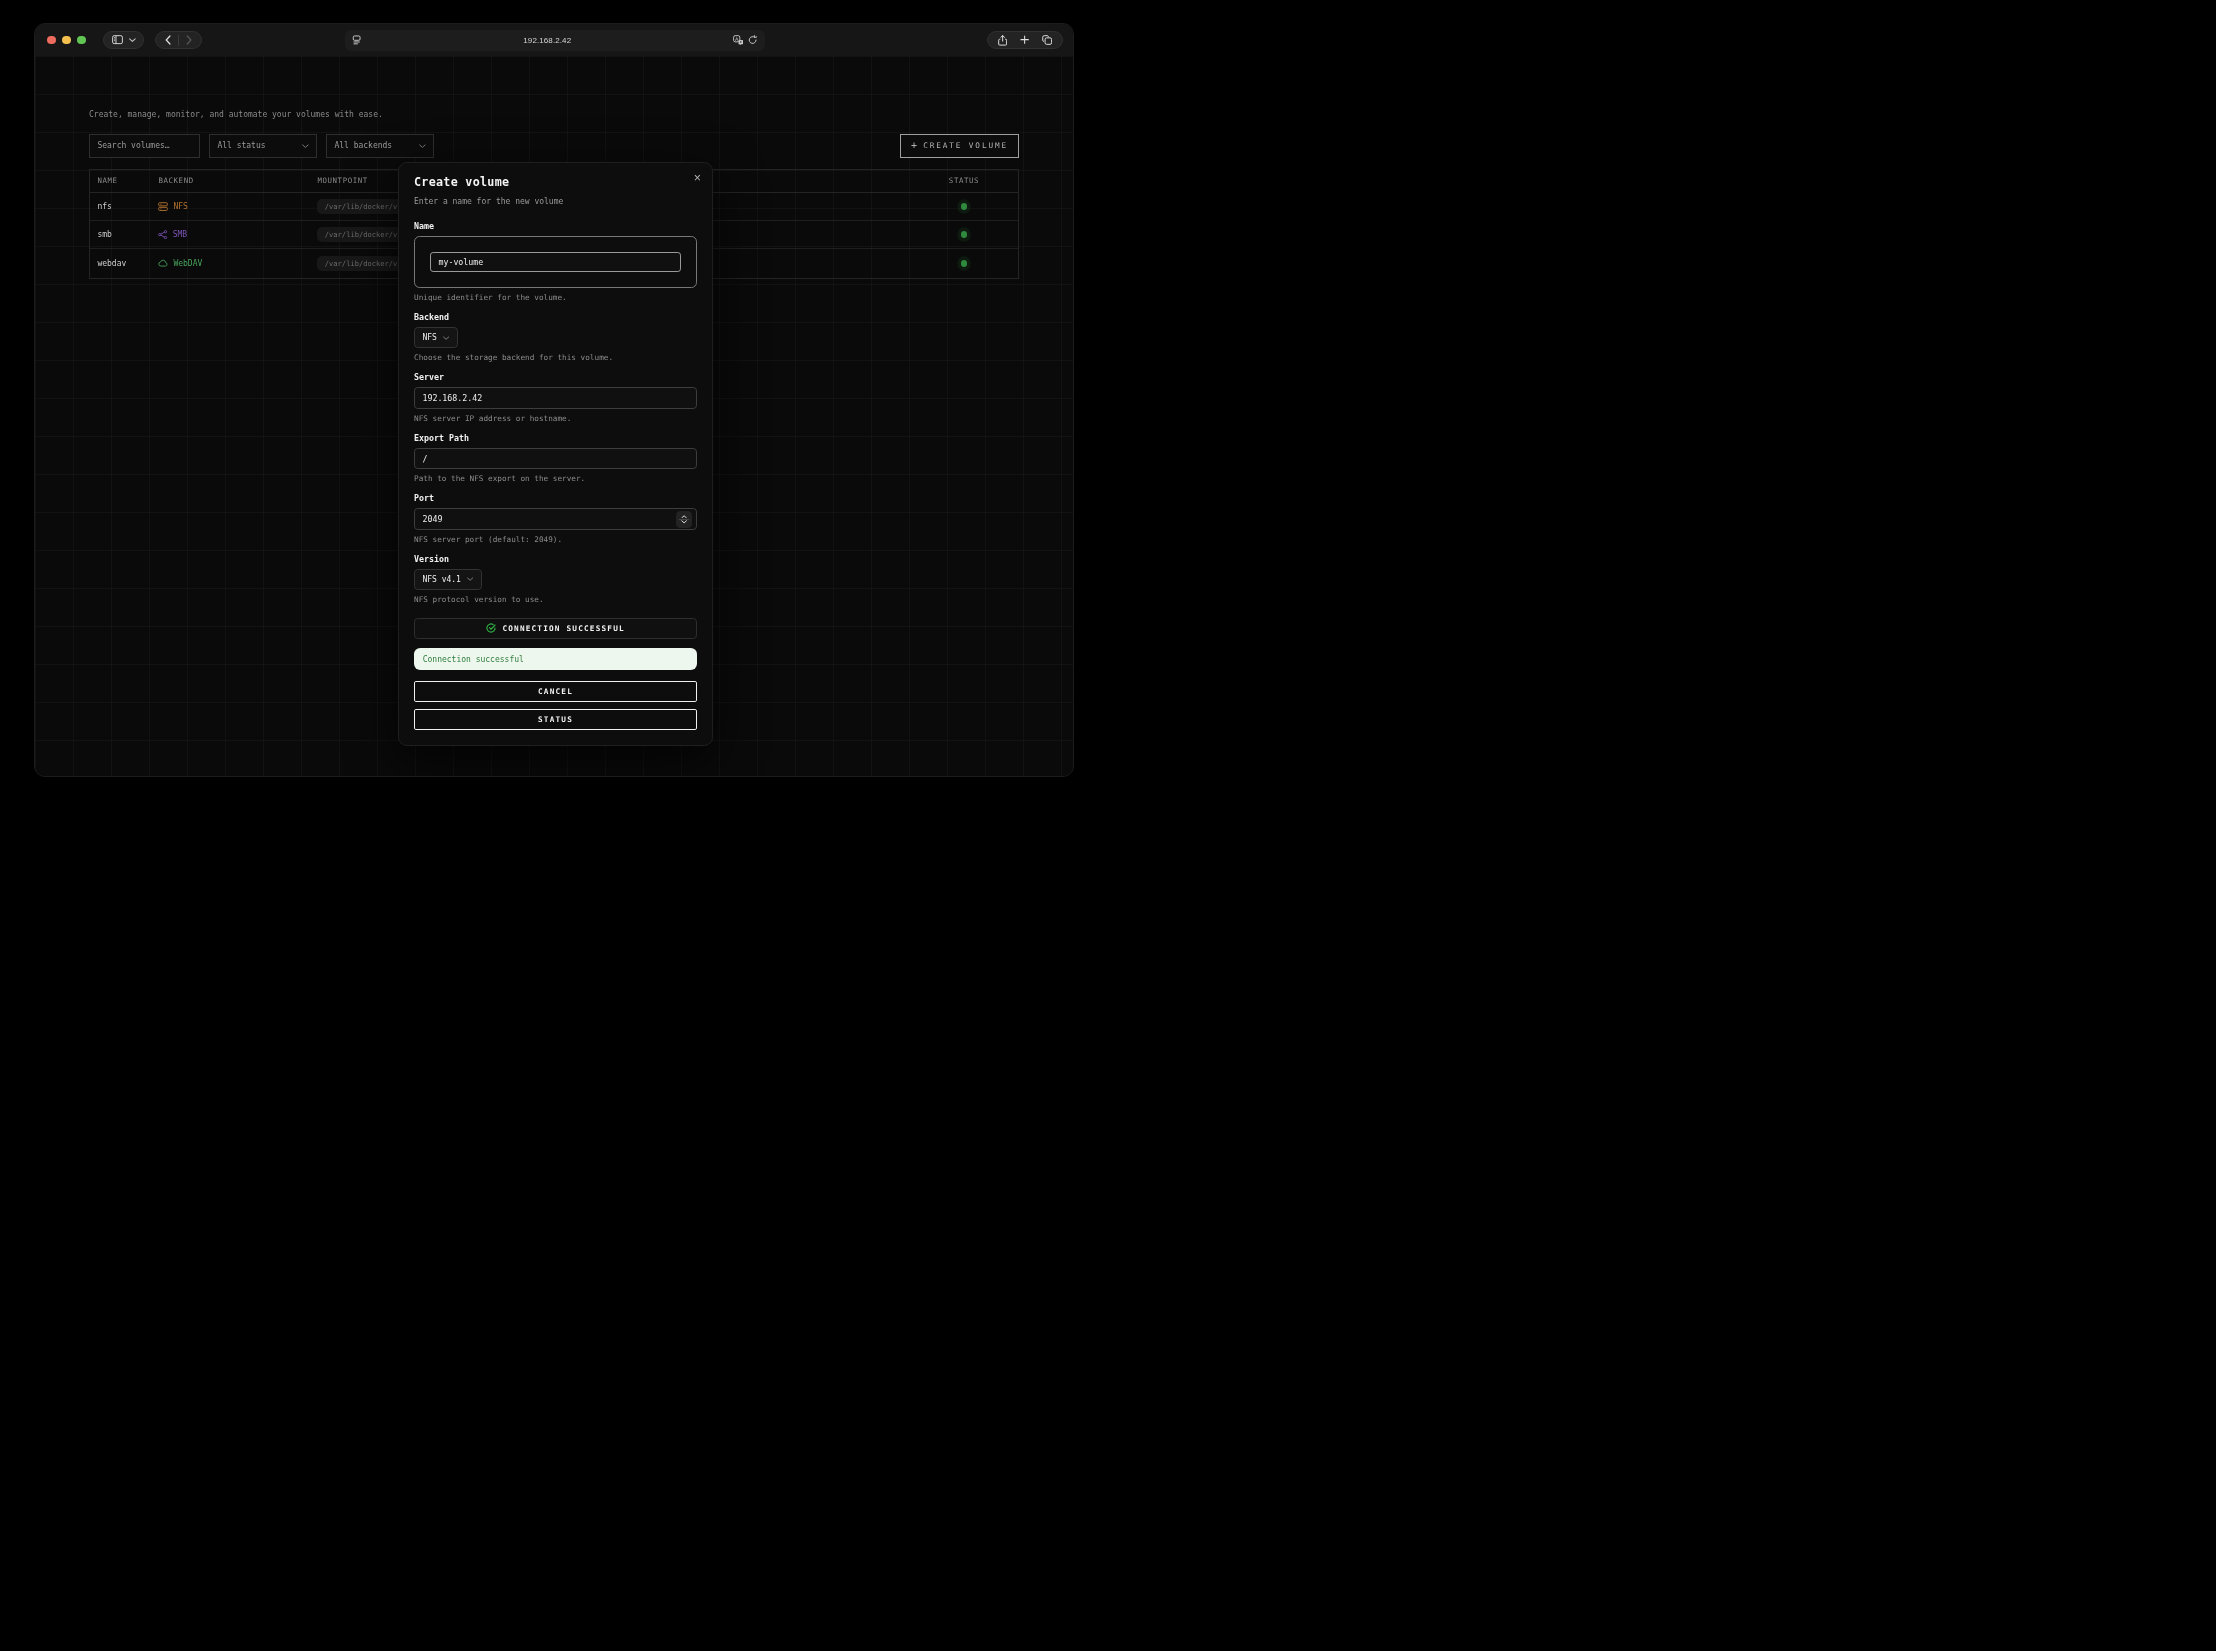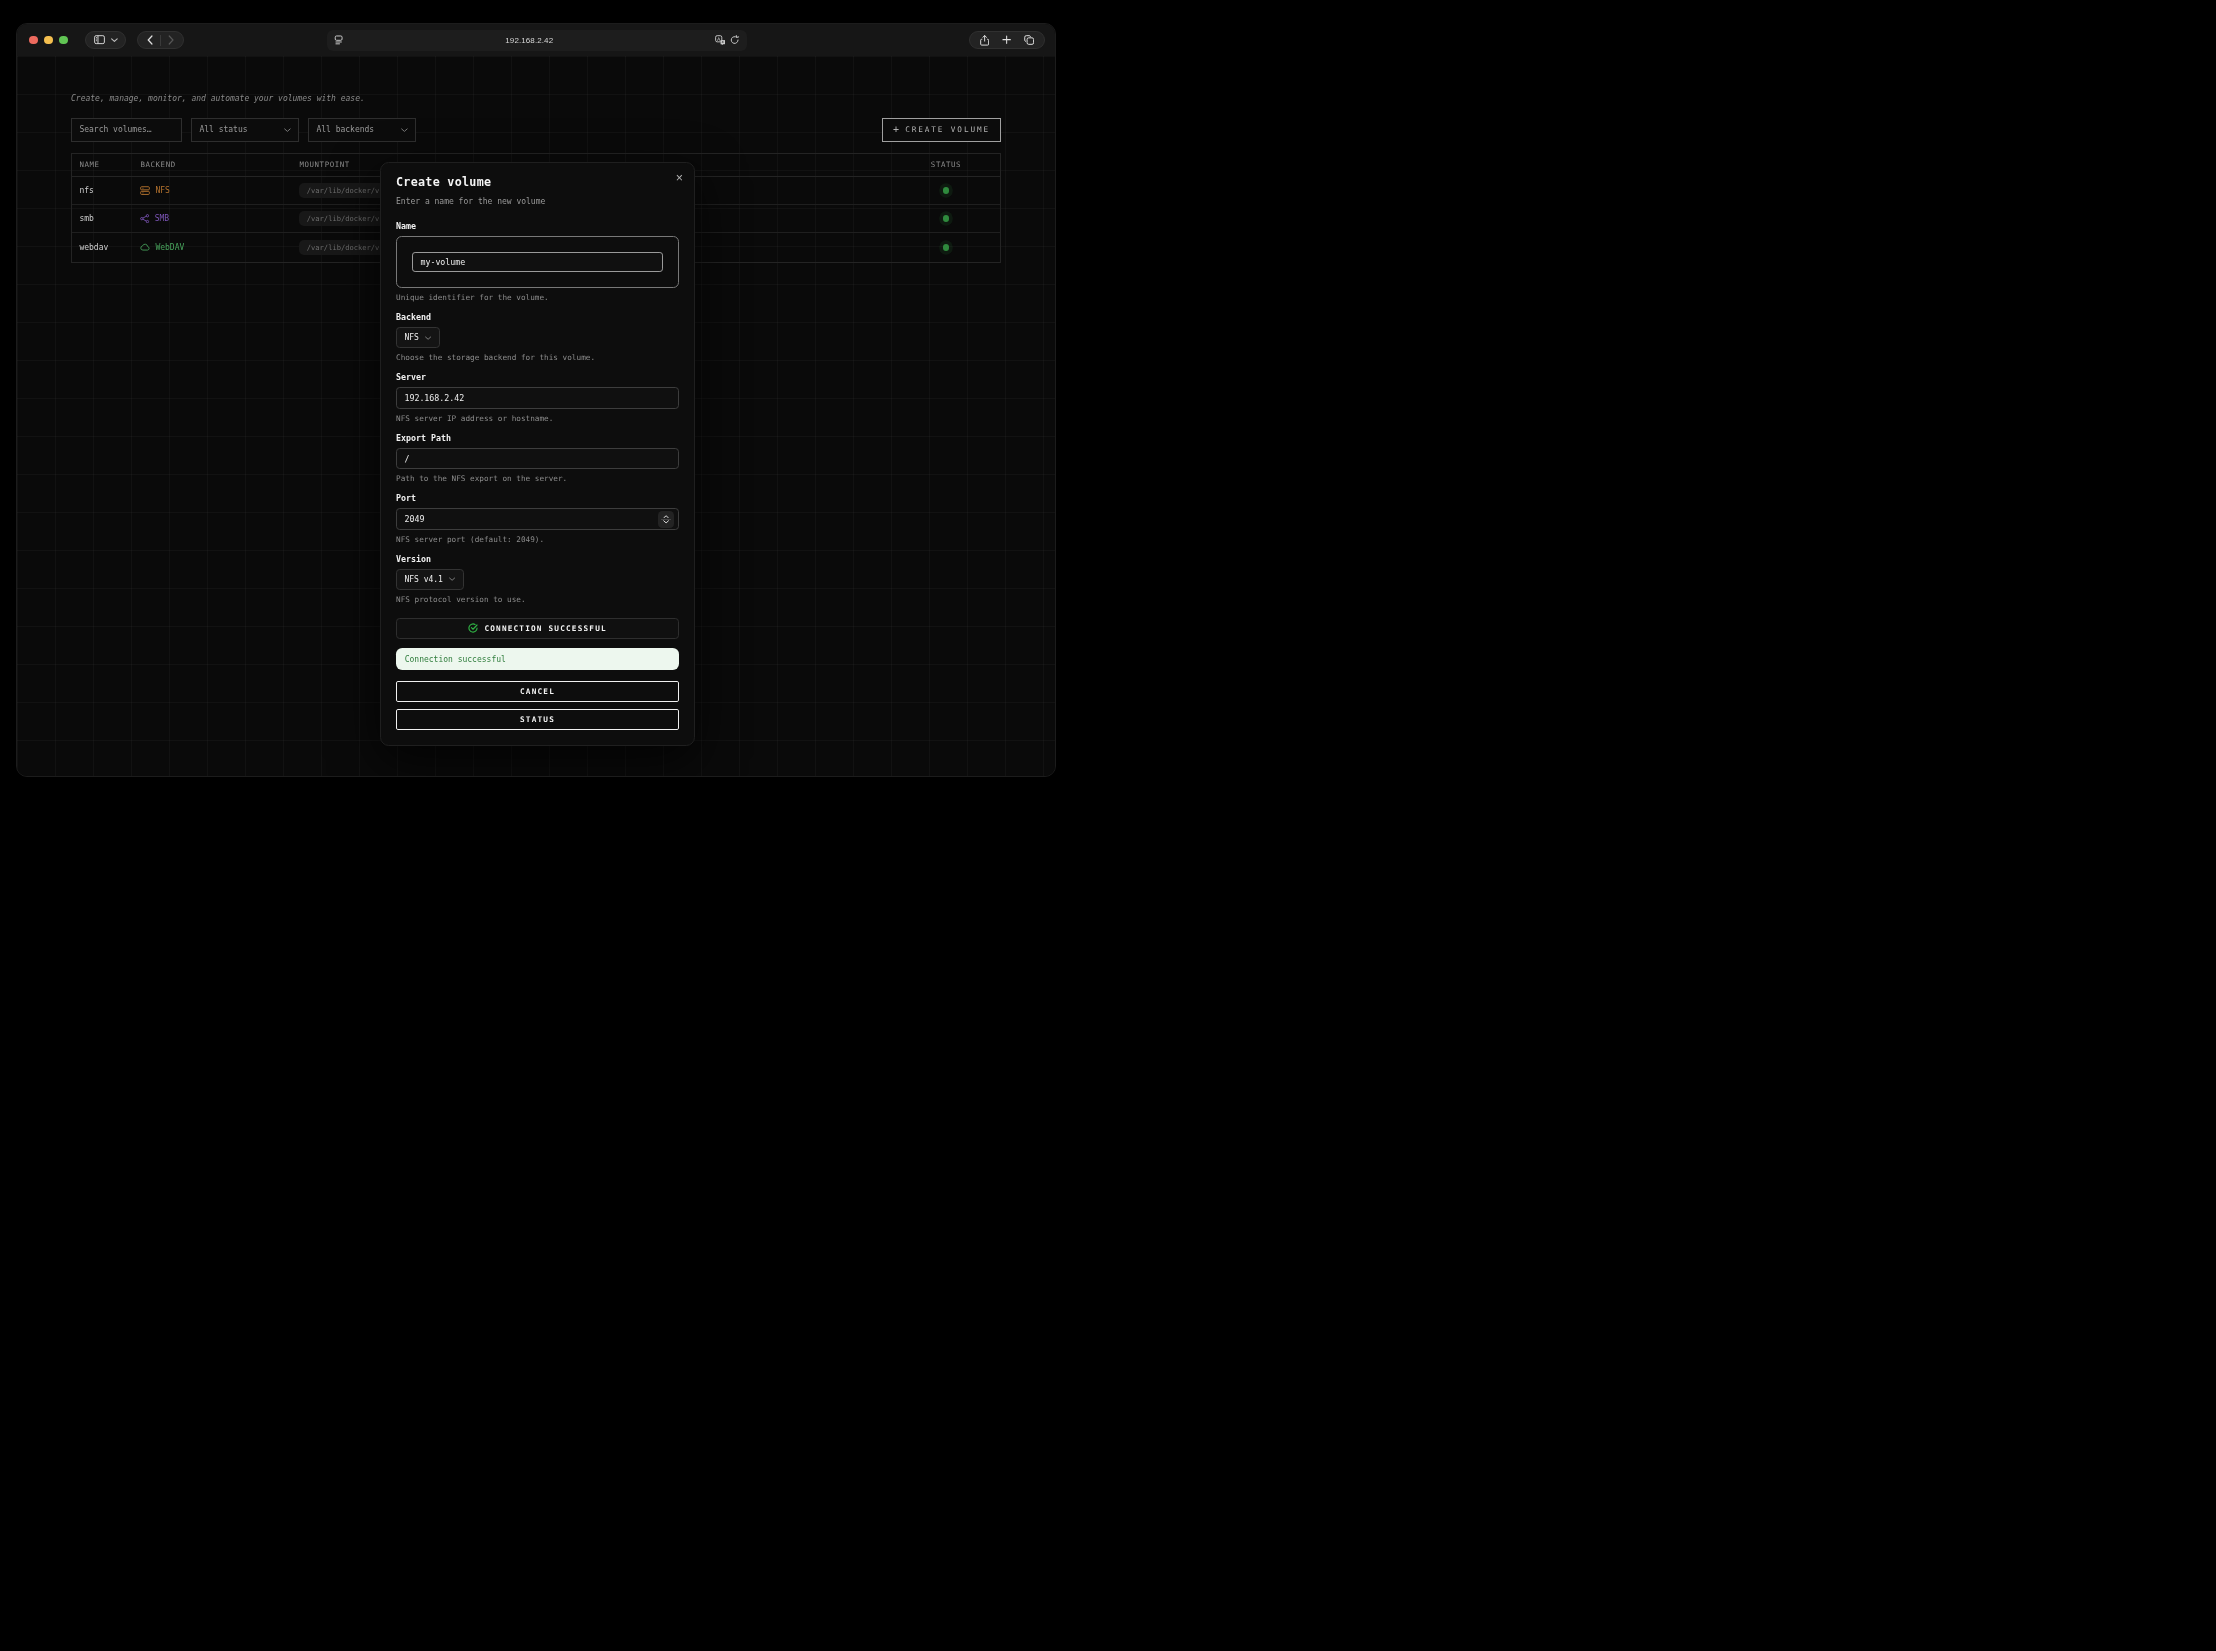--- a/index.html
+++ b/index.html
@@ -1,21 +1,21 @@
 <!DOCTYPE html>
 <html style="font-size:10px"><head>
 <meta charset="utf-8">
 <style>
   * { margin:0; padding:0; box-sizing:border-box; }
   html,body { background:#000; }
   .stage { position:relative; width:1108px; height:826px; background:#000; overflow:hidden;
            font-family:"DejaVu Sans Mono", monospace; }
 
   
-  .window { position:absolute; left:16px; top:23px; width:1040px; height:754px;
+  .window { position:absolute; left:34px; top:23px; width:1040px; height:754px;
             background:#0a0a0a; border-radius:11px; overflow:hidden;
             border:0.6px solid #1c1c1c; box-shadow:0 6.2px 25px rgba(0,0,0,.6); }
 
   .titlebar { position:relative; height:32px; background:#161616; display:flex; align-items:center; }
   .traffic { display:flex; gap:6.2px; margin-left:12.4px; }
   .tl { width:8.7px; height:8.7px; border-radius:50%; }
   .tl.red{ background:#ed6a5e; } .tl.yellow{ background:#f4bf4f; } .tl.green{ background:#61c554; }
 
   .tb-pill { height:18.6px; background:#232323; border:0.6px solid #303030; border-radius:9.3px;
              display:flex; align-items:center; color:#cfcfcf; }
@@ -36,21 +36,21 @@
 
   
   .content { position:relative; height:722px; background-color:#0a0a0a;
      background-image:
        linear-gradient(rgba(255,255,255,.030) 0.6px, transparent 0.6px),
        linear-gradient(90deg, rgba(255,255,255,.030) 0.6px, transparent 0.6px);
      background-size:38px 38px; }
   .page { padding:38px 54px 0 54px; }
 
   .app-title { color:#8f8f8f; font-size:21px; font-weight:bold; letter-spacing:0.6px; }
-  .app-subtitle { margin-top:0; color:#8a8a8a; font-size:8px;font-style:italic; }
+  .app-subtitle { margin-top:16px; color:#8a8a8a; font-size:8px; }
 
   .toolbar { margin-top:15px; display:flex; align-items:center; }
   .search-box { width:111px; height:23.5px; background:#0c0c0c; border:0.6px solid #2e2e2e;
                 color:#9a9a9a; font-size:8px; padding:0 7.4px; outline:none;
                 font-family:"DejaVu Sans Mono", monospace; }
   .search-box::placeholder { color:#9a9a9a; }
   .filter { width:108px; height:23.5px; margin-left:9px; background:#0c0c0c; border:0.6px solid #2e2e2e;
             display:flex; align-items:center; justify-content:space-between; padding:0 7.4px;
             color:#9a9a9a; font-size:8px; cursor:default; }
   .btn-create-volume { margin-left:auto; height:23.5px; border:0.6px solid #a0a0a0; background:#0c0c0c;

